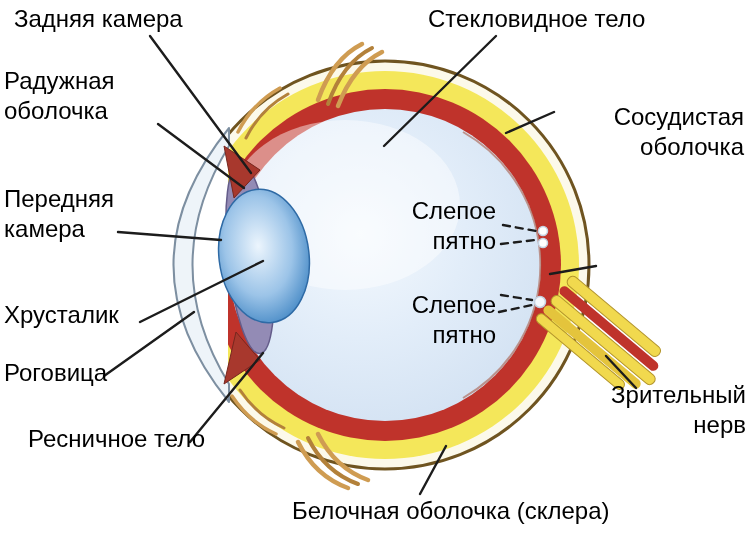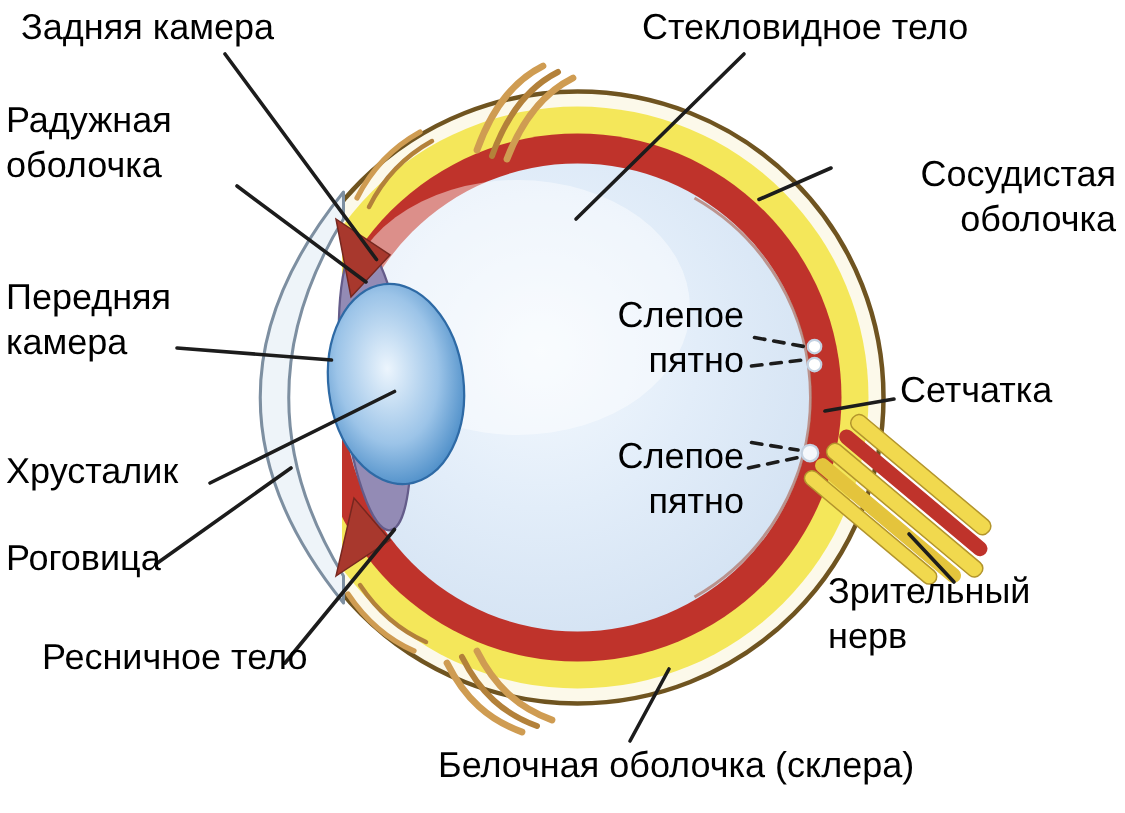--- a/index.html
+++ b/index.html
@@ -12,21 +12,21 @@
   }
   #art{position:absolute;left:0;top:0;}
   .label{
     position:absolute;
     font:500 24px/30px "Liberation Sans",sans-serif;
     color:#000000;
     letter-spacing:0;
   }
   .nowrap{white-space:nowrap;}
   .alignr{text-align:right;margin-top:14px;}
-  .alignc{text-align:left;}
+  .alignc{text-align:right;}
 </style>
 </head>
 <body>
 
 <div id="stage">
 
   <svg id="art" width="750" height="542" viewBox="0 0 750 542">
     <defs>
       <radialGradient id="gVitreous" cx="42%" cy="40%" r="75%">
         <stop offset="0%" stop-color="#f4f9fe"></stop>
@@ -115,21 +115,20 @@
       <line x1="499" y1="312" x2="532" y2="305"></line>
     </g>
   </svg>
 
   <div class="label nowrap" style="left:14px;top:4px;">Задняя камера</div>
   <div class="label nowrap" style="left:428px;top:4px;">Стекловидное тело</div>
   <div class="label" style="left:4px;top:66px;width:172px;">Радужная оболочка</div>
   <div class="label alignr" style="left:556px;top:88px;width:188px;">Сосудистая оболочка</div>
   <div class="label" style="left:4px;top:184px;width:165px;">Передняя камера</div>
   <div class="label alignr" style="left:374px;top:182px;width:122px;">Слепое пятно</div>
-  <div class="label nowrap" style="left:600px;top:246px;">Сетчатка</div>
   <div class="label nowrap" style="left:4px;top:300px;text-align:right;">Хрусталик</div>
   <div class="label alignr" style="left:376px;top:276px;width:120px;">Слепое пятно</div>
   <div class="label nowrap" style="left:4px;top:358px;">Роговица</div>
   <div class="label alignc" style="left:552px;top:380px;width:194px;">Зрительный нерв</div>
   <div class="label nowrap" style="left:4px;top:424px;margin-left:24px;">Ресничное тело</div>
   <div class="label nowrap" style="left:292px;top:496px;">Белочная оболочка (склера)</div>
 
 </div>
 
 </body></html>

